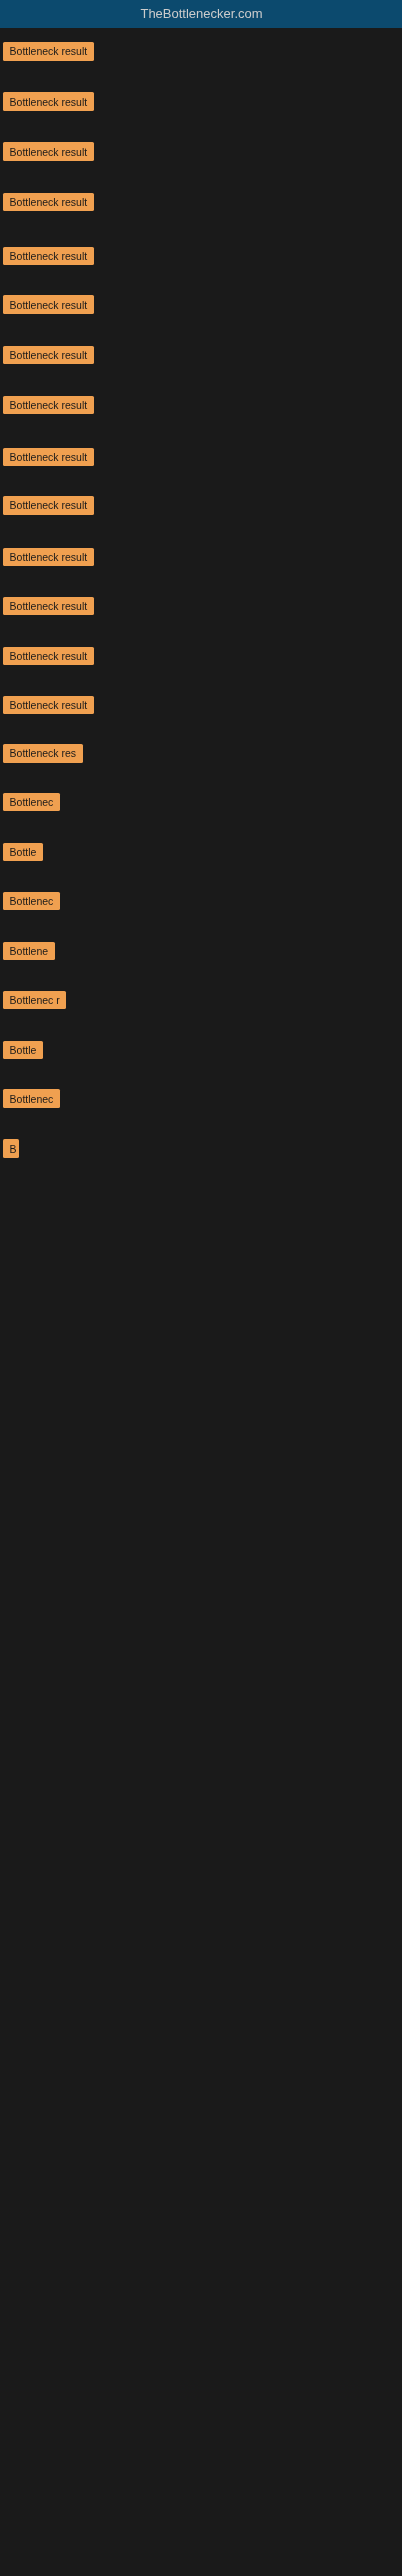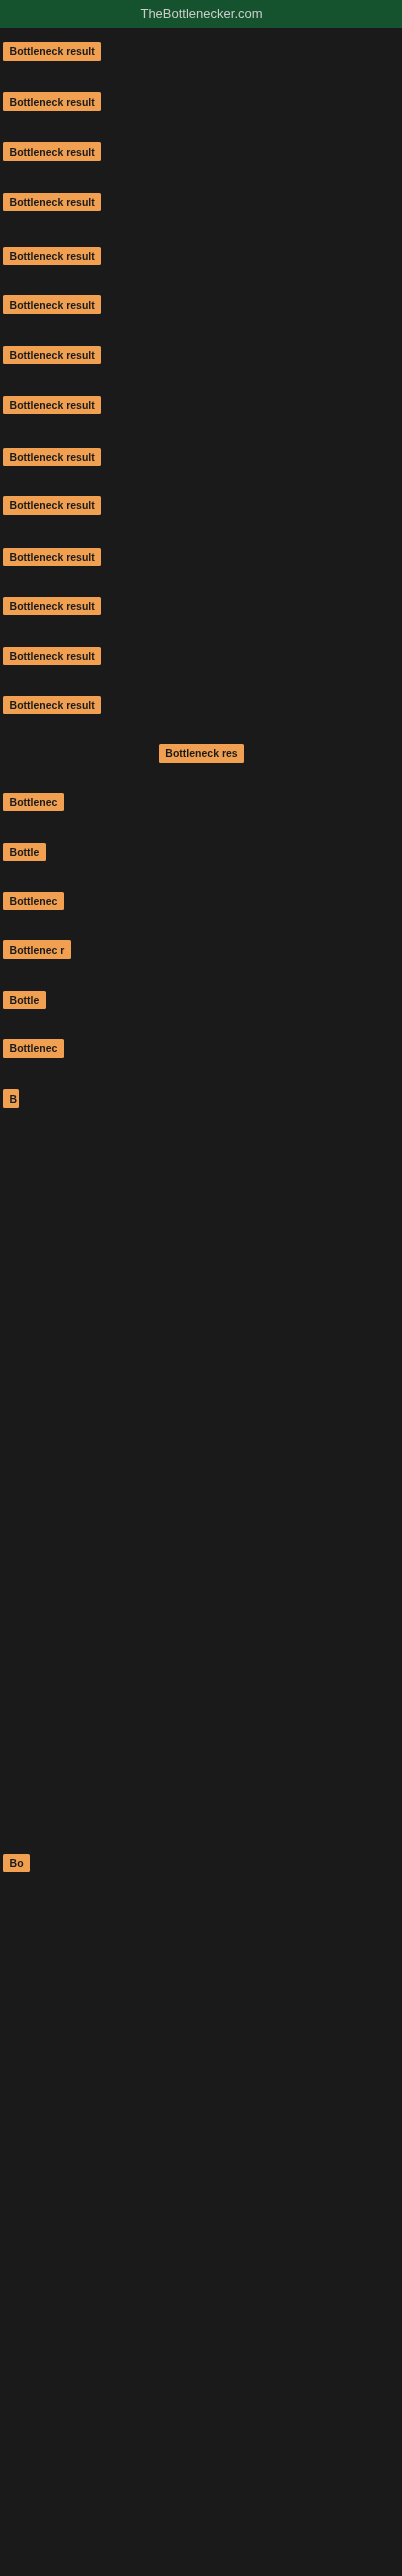--- a/index.html
+++ b/index.html
@@ -14,34 +14,34 @@
       background-color: #1a1a1a;
       font-family: Arial, sans-serif;
       position: relative;
     }
 
     .site-title {
       text-align: center;
       color: #cccccc;
       font-size: 13px;
       padding: 6.4px 0;
-      background-color: #14532d;
+      background-color: #0c4a6e;
     }
 
     .bottleneck-item {
       margin: 0 0 1.6px 0;
       padding: 6.4px 3.2px;
     }
 
     .bottleneck-label {
       display: inline-block;
       background-color: #f0a050;
       color: #1a1a1a;
       font-size: 10.5px;
-      font-weight: bold;
+      font-weight: normal;
       padding: 3.2px 6.4px;
       border-radius: 1.6px;
       white-space: nowrap;
       overflow: hidden;
     }
 
     .row-1  { margin-top: 8px; }
     .row-2  { margin-top: 16px; }
     .row-3  { margin-top: 16px; }
     .row-4  { margin-top: 16px; }
@@ -50,21 +50,21 @@
     .row-7  { margin-top: 16px; }
     .row-8  { margin-top: 16px; }
     .row-9  { margin-top: 17.7px; }
     .row-10 { margin-top: 14.5px; }
     .row-11 { margin-top: 17.7px; }
     .row-12 { margin-top: 14.5px; }
     .row-13 { margin-top: 16px; }
     .row-14 { margin-top: 14.5px; }
     .row-15 { margin-top: 14.5px; }
     .row-16 { margin-top: 16px; }
-    .row-17 { margin-top: 14.5px; text-align: center; }
+    .row-17 { margin-top: 14.5px; }
     .row-18 { margin-top: 14.5px; }
     .row-19 { margin-top: 16px; }
     .row-20 { margin-top: 14.5px; }
     .row-21 { margin-top: 16px; }
     .row-22 { margin-top: 14.5px; }
     .row-23 { margin-top: 16px; }
     .row-24 { margin-top: 14.5px; }
     .row-25 { margin-top: 16px; }
     .row-26 { margin-top: 161px; }
     .row-27 { margin-top: 177px; }
@@ -98,22 +98,22 @@
     <div class="bottleneck-item row-9"><span class="bottleneck-label w-full">Bottleneck result</span></div>
     <div class="bottleneck-item row-10"><span class="bottleneck-label w-full">Bottleneck result</span></div>
     <div class="bottleneck-item row-11"><span class="bottleneck-label w-full">Bottleneck result</span></div>
     <div class="bottleneck-item row-12"><span class="bottleneck-label w-full">Bottleneck result</span></div>
     <div class="bottleneck-item row-13"><span class="bottleneck-label w-full">Bottleneck result</span></div>
     <div class="bottleneck-item row-14"><span class="bottleneck-label w-full">Bottleneck result</span></div>
     <div class="bottleneck-item row-17"><span class="bottleneck-label w-large">Bottleneck res</span></div>
     <div class="bottleneck-item row-18"><span class="bottleneck-label w-medium">Bottlenec</span></div>
     <div class="bottleneck-item row-19"><span class="bottleneck-label w-small">Bottle</span></div>
     <div class="bottleneck-item row-20"><span class="bottleneck-label w-medium">Bottlenec</span></div>
+    <div class="bottleneck-item row-21"><span class="bottleneck-label w-small">Bottlene</span></div>
     <div class="bottleneck-item row-22"><span class="bottleneck-label w-large">Bottlenec r</span></div>
     <div class="bottleneck-item row-23"><span class="bottleneck-label w-small">Bottle</span></div>
     <div class="bottleneck-item row-24"><span class="bottleneck-label w-medium">Bottlenec</span></div>
     <div class="bottleneck-item row-25"><span class="bottleneck-label w-micro">B</span></div>
     <div class="bottleneck-item row-26"></div>
     <div class="bottleneck-item row-27"></div>
     <div class="bottleneck-item row-28"></div>
-    <div class="bottleneck-item row-29"><span class="bottleneck-label w-tiny">Bo</span></div>
   </div>
 
 
 </body></html>

